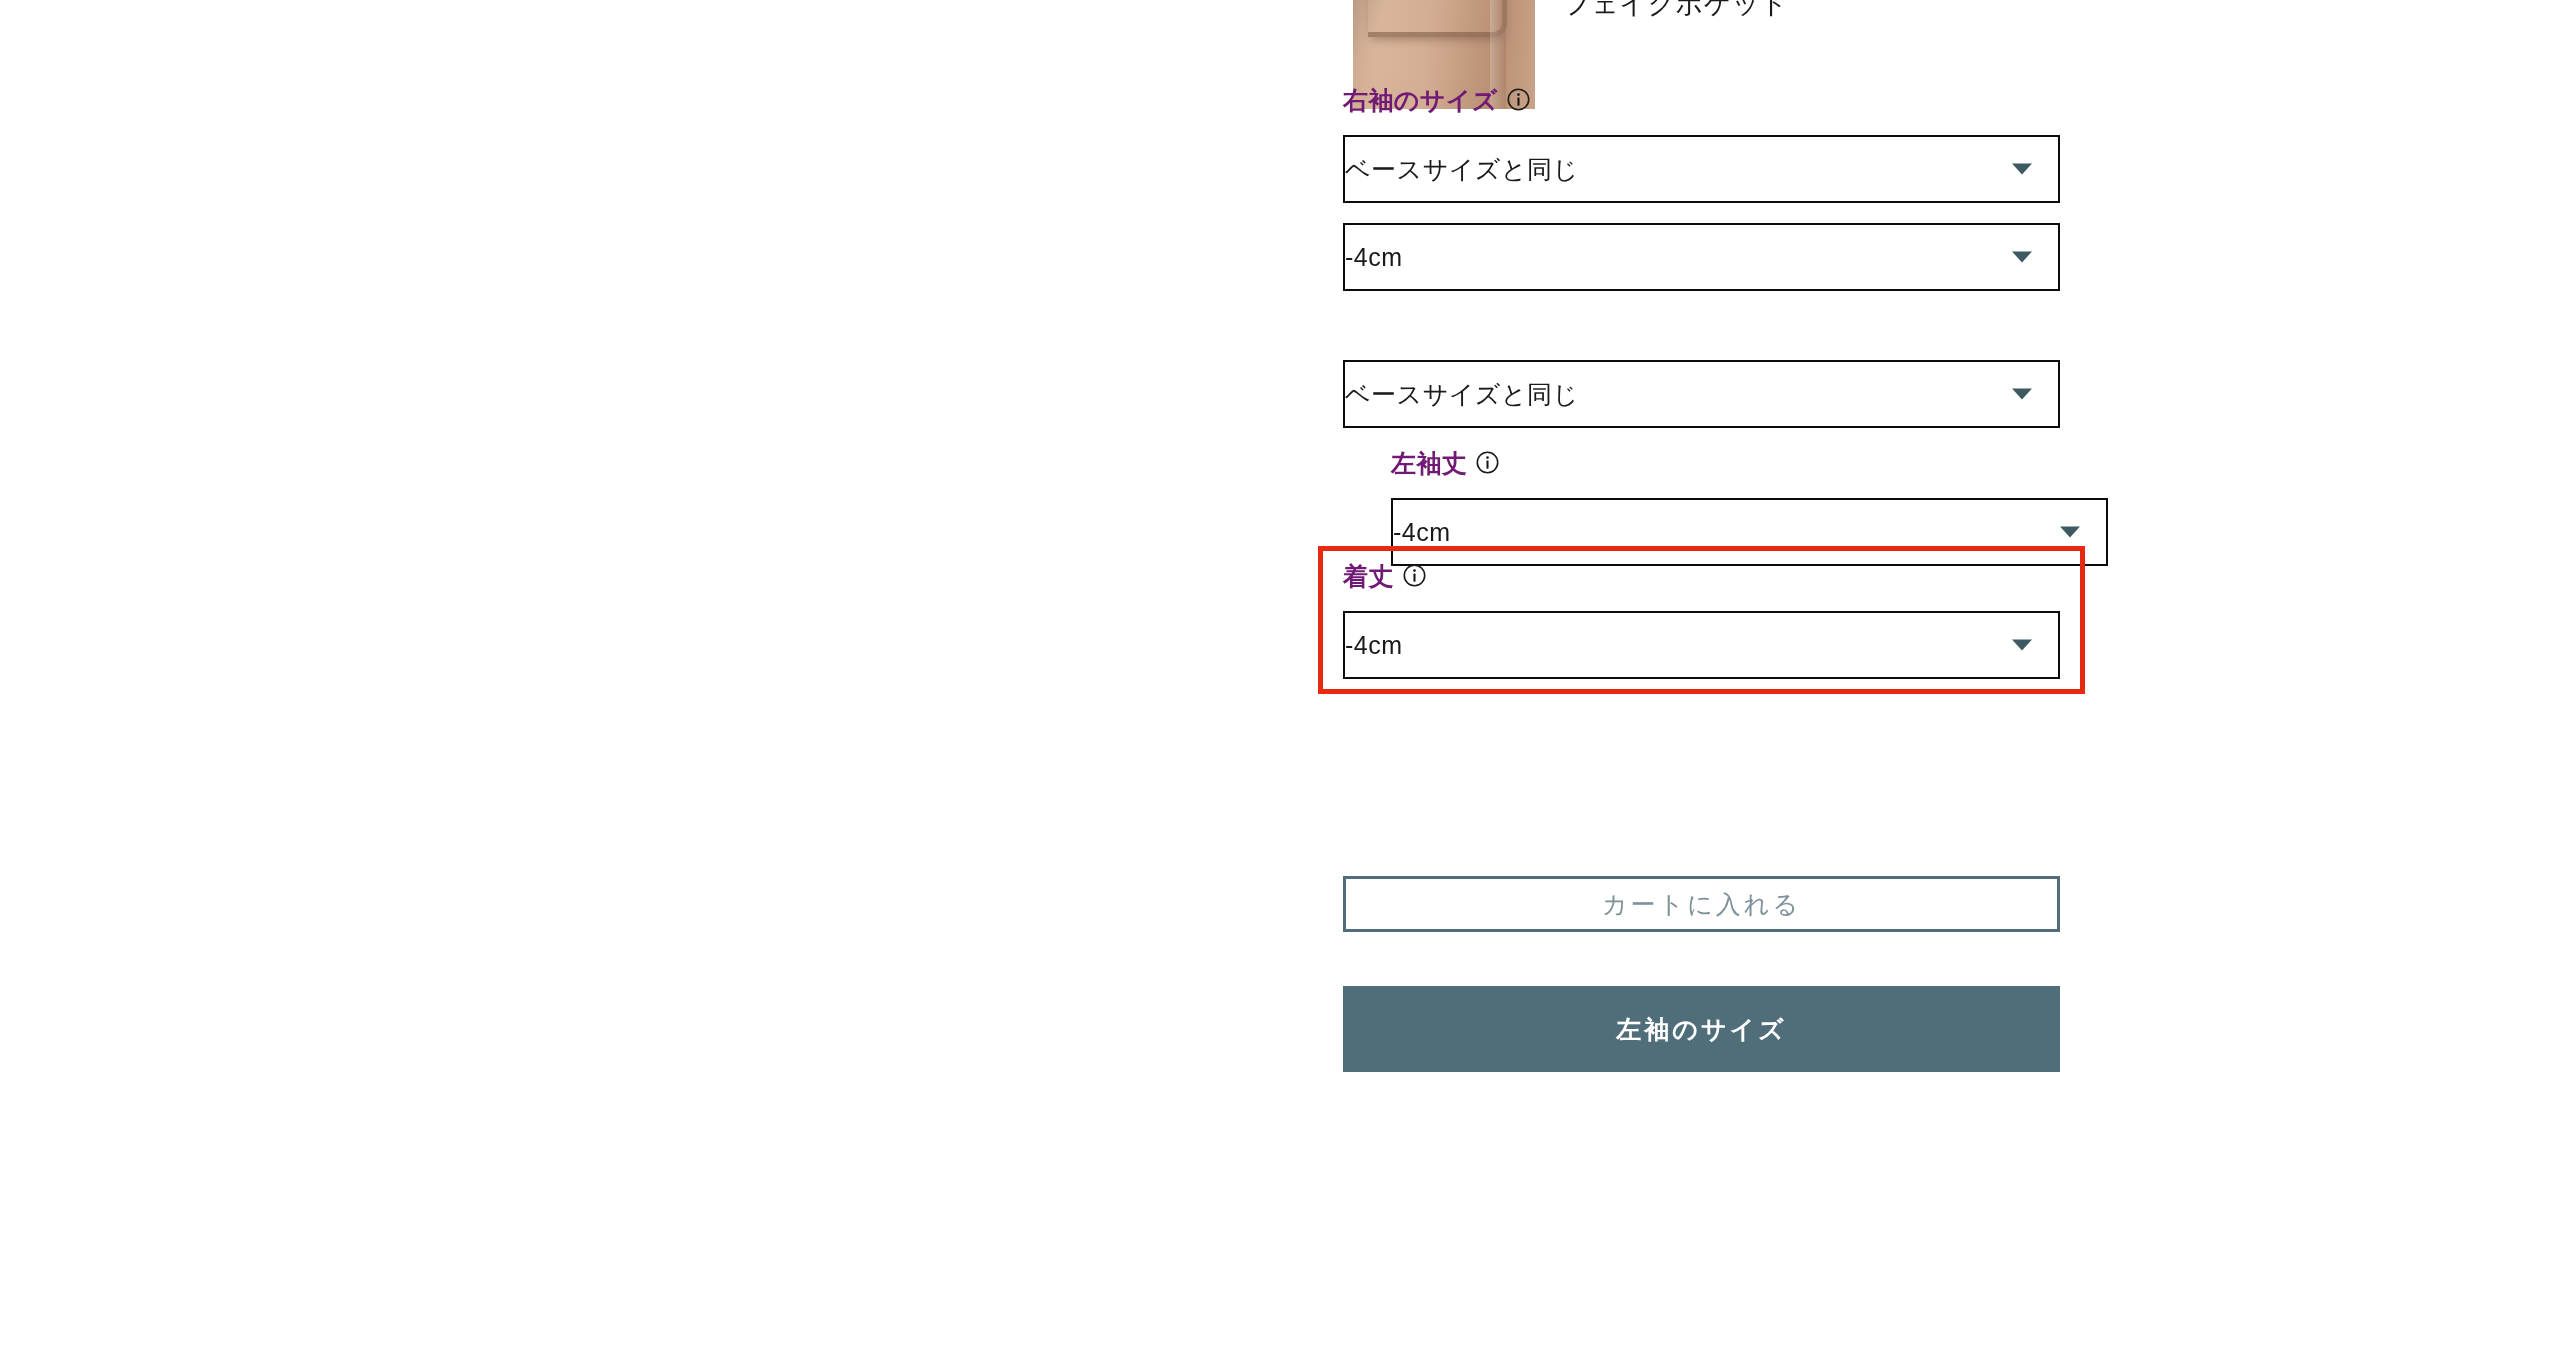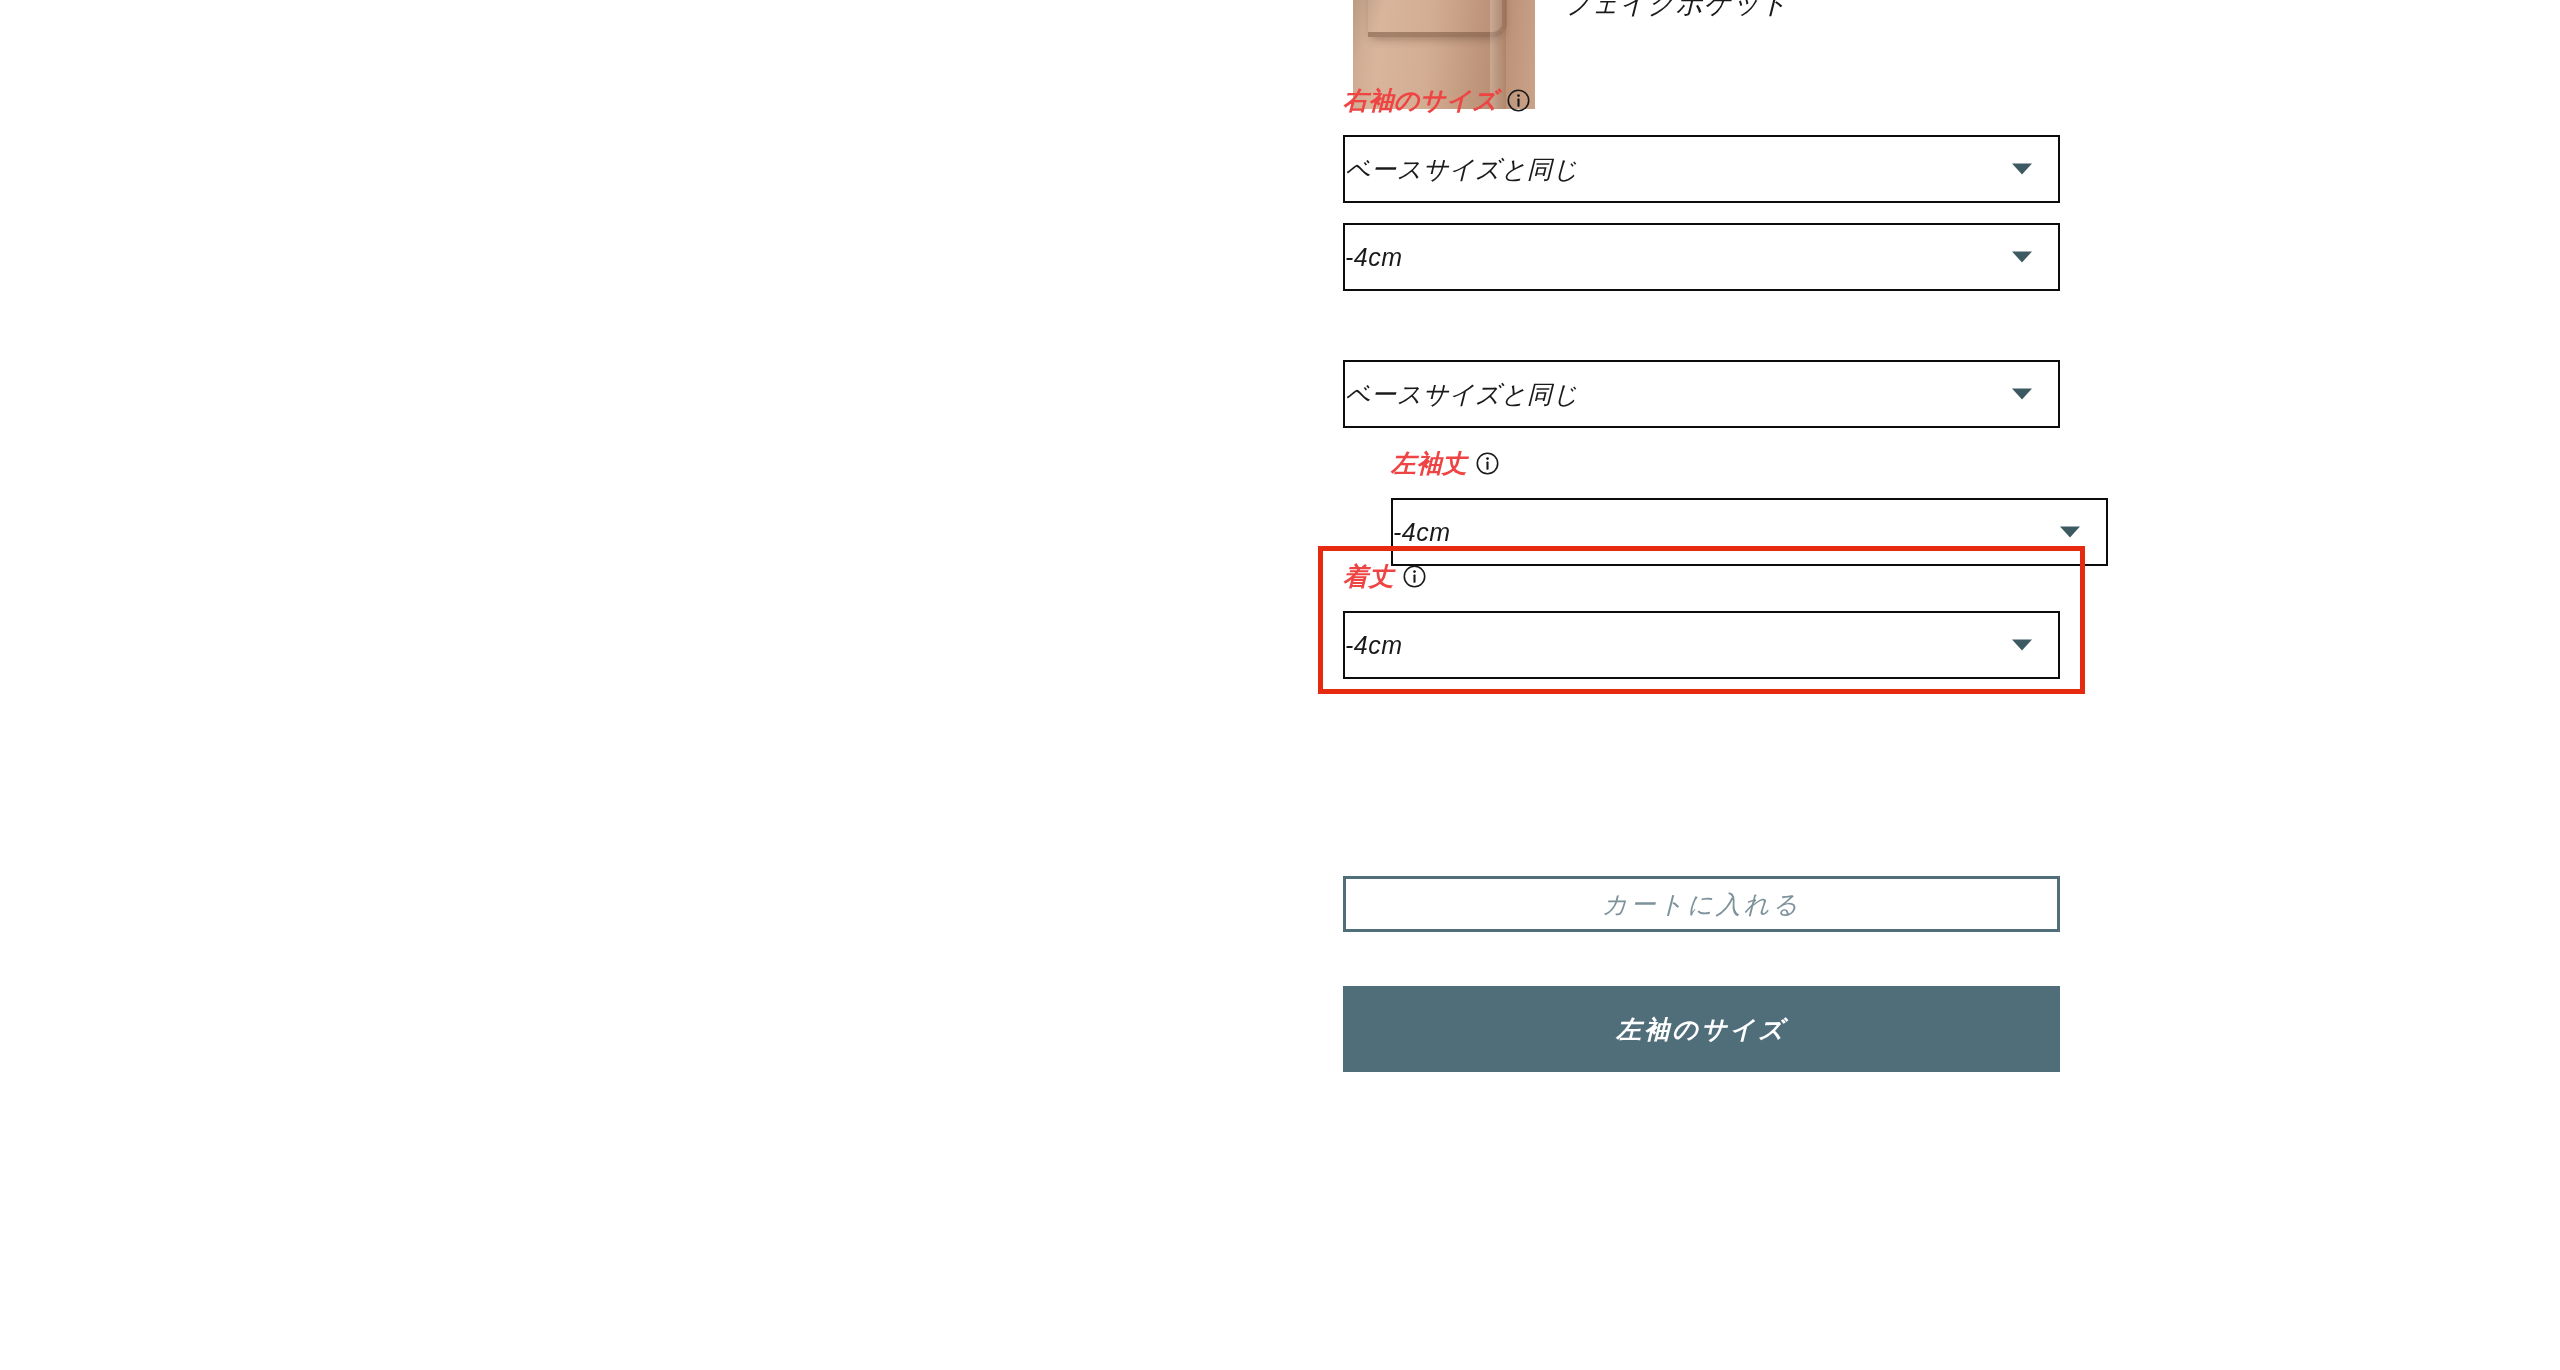--- a/index.html
+++ b/index.html
@@ -16,21 +16,20 @@
     color: #1a1a1a;
     position: relative;
   }
 
   
   .page {
     position: relative;
     width: 2560px;
     height: 1370px;
     background: #ffffff;
-    font-style: italic;
   }
   .form-column {
     position: absolute;
     left: 1343px;
     top: 0;
     width: 717px;
   }
 
   
   .option-row {
@@ -82,26 +81,25 @@
   }
 
   
   .field {
     position: absolute;
     left: 0;
     width: 717px;
   }
   .field-label {
     display: flex;
-    align-items: center;
     gap: 9px;
     font-size: 25px;
     font-weight: 700;
     line-height: 1;
-    color: #ef4444;
+    color: #701a75;
     letter-spacing: 0.4px;
     margin-bottom: 0;
   }
   .info-icon {
     display: inline-flex;
     align-items: center;
     justify-content: center;
     width: 23px;
     height: 23px;
     flex: 0 0 auto;

